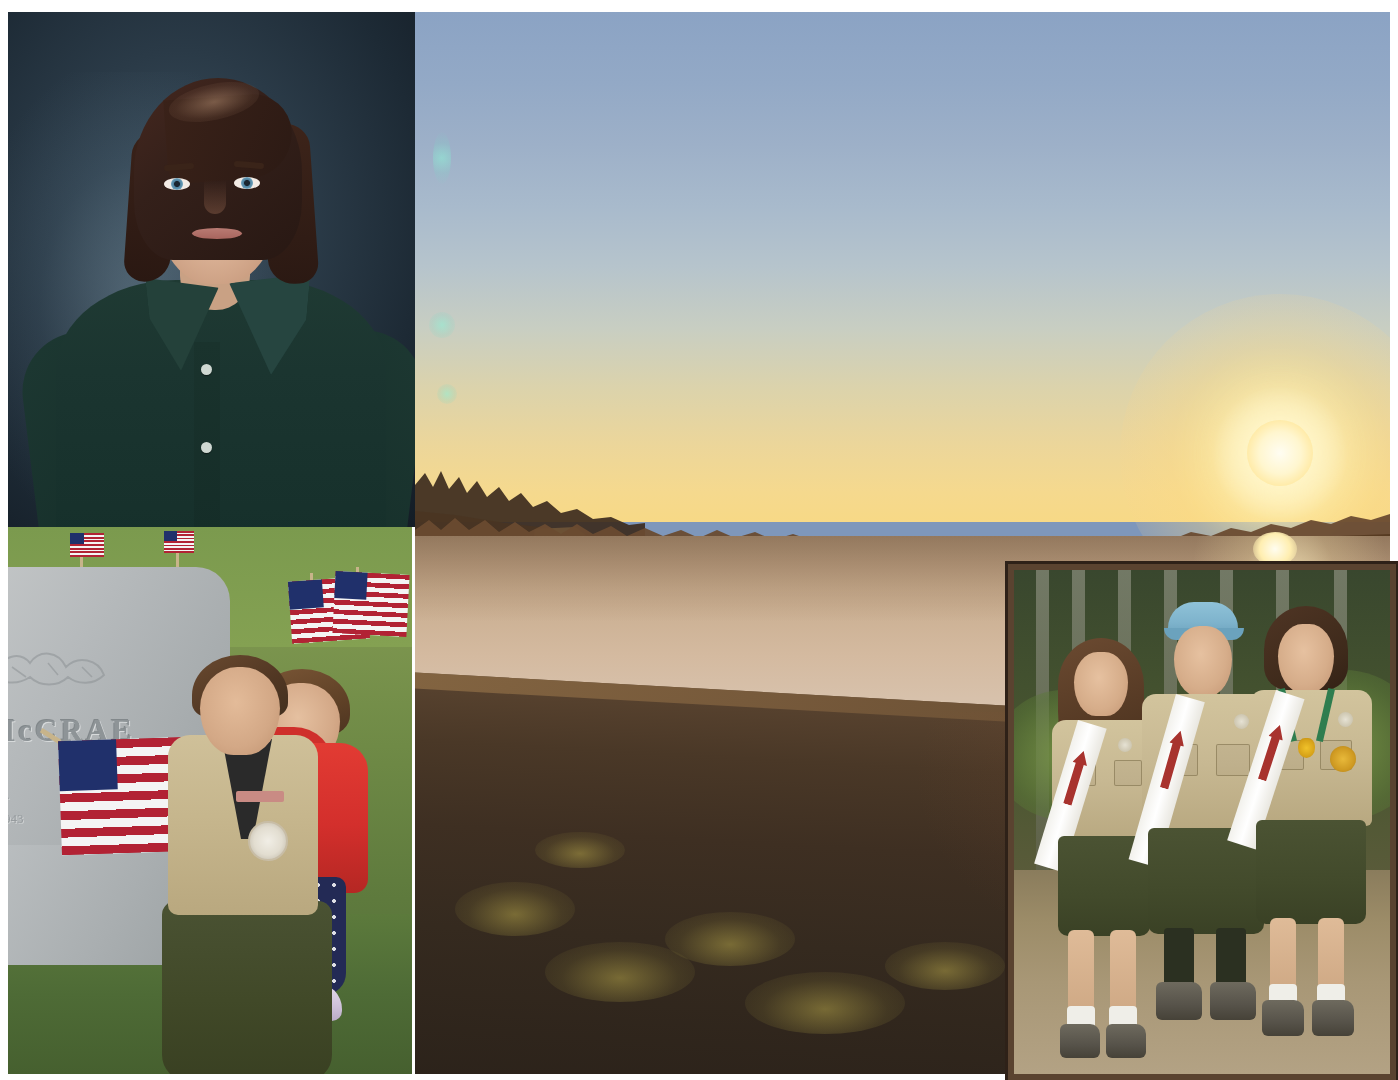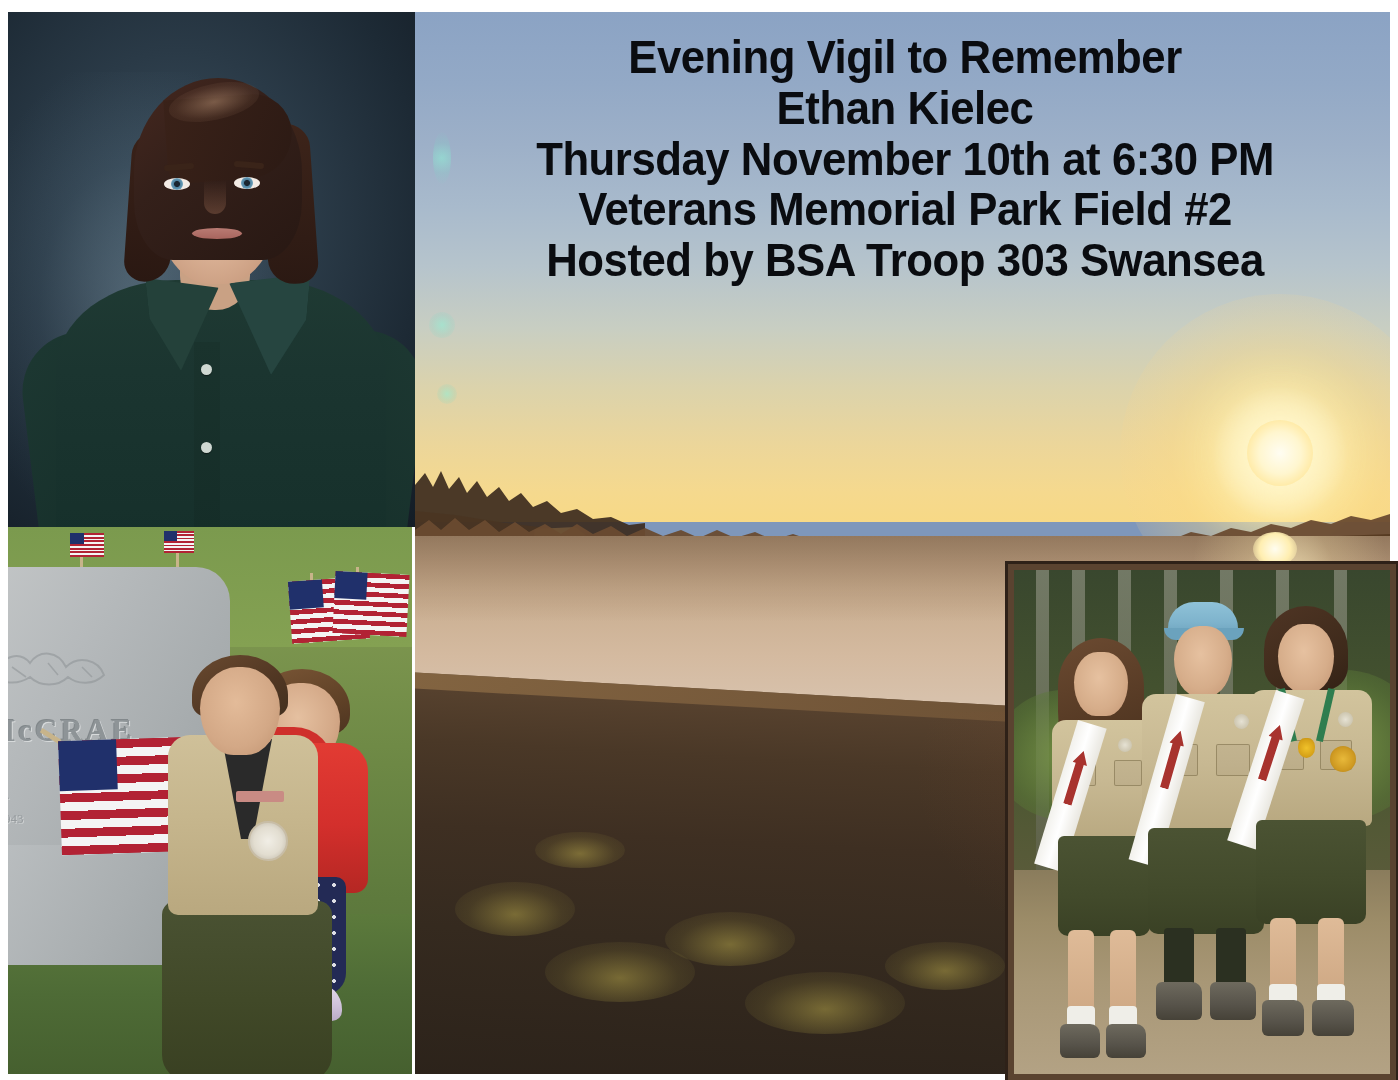--- a/index.html
+++ b/index.html
@@ -920,21 +920,14 @@
       <div class="sc-shorts" style="left:10px; top:222px; width:110px; height:104px;"></div>
       <div class="sc-leg" style="left:24px; top:320px; width:26px; height:72px;"></div>
       <div class="sc-leg" style="left:72px; top:320px; width:26px; height:72px;"></div>
       <div class="sc-sock" style="left:23px; top:386px; width:28px; height:22px;"></div>
       <div class="sc-sock" style="left:71px; top:386px; width:28px; height:22px;"></div>
       <div class="sc-boot" style="left:16px; top:402px; width:42px; height:36px;"></div>
       <div class="sc-boot" style="left:66px; top:402px; width:42px; height:36px;"></div>
     </div>
   </div>
 
-  <div class="headline">
-    <span class="ln l1">Evening Vigil to Remember</span>
-    <span class="ln l2">Ethan Kielec</span>
-    <span class="ln l3">Thursday November 10th at 6:30 PM</span>
-    <span class="ln l4">Veterans Memorial Park Field #2</span>
-    <span class="ln l5">Hosted by BSA Troop 303 Swansea</span>
-  </div>
 
 </div>
 
 </body></html>

